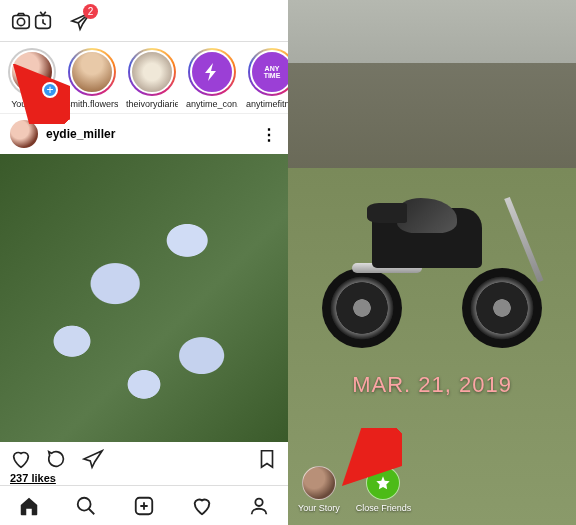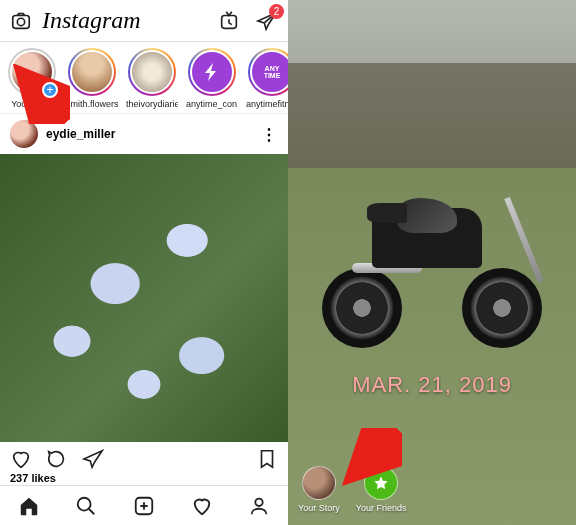--- a/index.html
+++ b/index.html
@@ -47,21 +47,21 @@
     radial-gradient(ellipse 40px 35px at 50% 80%, #cdd9f3 40%, transparent 42%),
     linear-gradient(135deg, #3a5a2a 0%, #4a6a3a 30%, #5a7a4a 60%, #3a5a2a 100%);
   }
 
   
   .post-actions { display: flex; align-items: center; padding: 6px 10px 2px; }
   .action-icon { width: 22px; height: 22px; margin-right: 14px; }
   .action-spacer { flex: 1; }
 
   .post-meta { padding: 0 10px; font-size: 11px; }
-  .likes { font-weight: 600; margin-bottom: 2px; }
+  .likes { font-weight: 600; margin-bottom: 2px; text-decoration: underline; }
   .caption-user { font-weight: 600; }
   .hashtag { color: #003569; }
 
   
   .bottom-nav { position: absolute; bottom: 0; left: 0; right: 0; height: 40px; border-top: 1px solid #ddd; display: flex; align-items: center; justify-content: space-around; background:#fff; }
   .nav-icon { width: 22px; height: 22px; }
 
   
   .story-bg { position:absolute; inset:0; background:
     linear-gradient(180deg, #b5b8b0 0%, #a8aba3 12%, #757565 12%, #6a6a58 32%, #7a8a5a 32%, #8a9a6a 100%);
@@ -105,21 +105,20 @@
   <div class="left-pane">
 
     <div class="ig-header">
       <span class="camera-icon">
         <svg viewBox="0 0 24 24" fill="none" stroke="#222" stroke-width="1.8">
             <rect x="3" y="6" width="18" height="14" rx="3"></rect>
             <circle cx="12" cy="13" r="4"></circle>
             <path d="M8 6l1.5-2h5L16 6"></path>
           </svg>
       </span>
-      <span class="logo">Instagram</span>
       <span class="igtv-icon">
         <svg viewBox="0 0 24 24" fill="none" stroke="#222" stroke-width="1.8">
             <rect x="4" y="6" width="16" height="14" rx="3"></rect>
             <path d="M9 2l3 4 3-4"></path>
             <path d="M12 10v4l3 2"></path>
           </svg>
       </span>
       <span class="dm-icon">
         <svg viewBox="0 0 24 24" fill="none" stroke="#222" stroke-width="1.8">
             <path d="M22 3L2 12l7 2 2 7 3-6 8-12z"></path>
@@ -266,21 +265,21 @@
       <div class="story-btn">
         <div class="story-btn-circle circle-your"></div>
         <div class="story-btn-label">Your Story</div>
       </div>
       <div class="story-btn">
         <div class="story-btn-circle circle-close">
           <svg width="16" height="16" viewBox="0 0 24 24" fill="#fff">
               <path d="M12 2l2.6 6.6L22 9.3l-5 4.9 1.2 7.3L12 18l-6.2 3.5L7 14.2 2 9.3l7.4-.7z"></path>
             </svg>
         </div>
-        <div class="story-btn-label">Your Friends</div>
+        <div class="story-btn-label">Close Friends</div>
       </div>
     </div>
 
 
     <svg class="red-arrow arrow-2" viewBox="0 0 60 60">
       <defs>
           <marker id="ah2" markerWidth="8" markerHeight="8" refX="6" refY="4" orient="auto">
             <path d="M0 0L8 4L0 8z" fill="#e8201a"></path>
           </marker>
         </defs>

